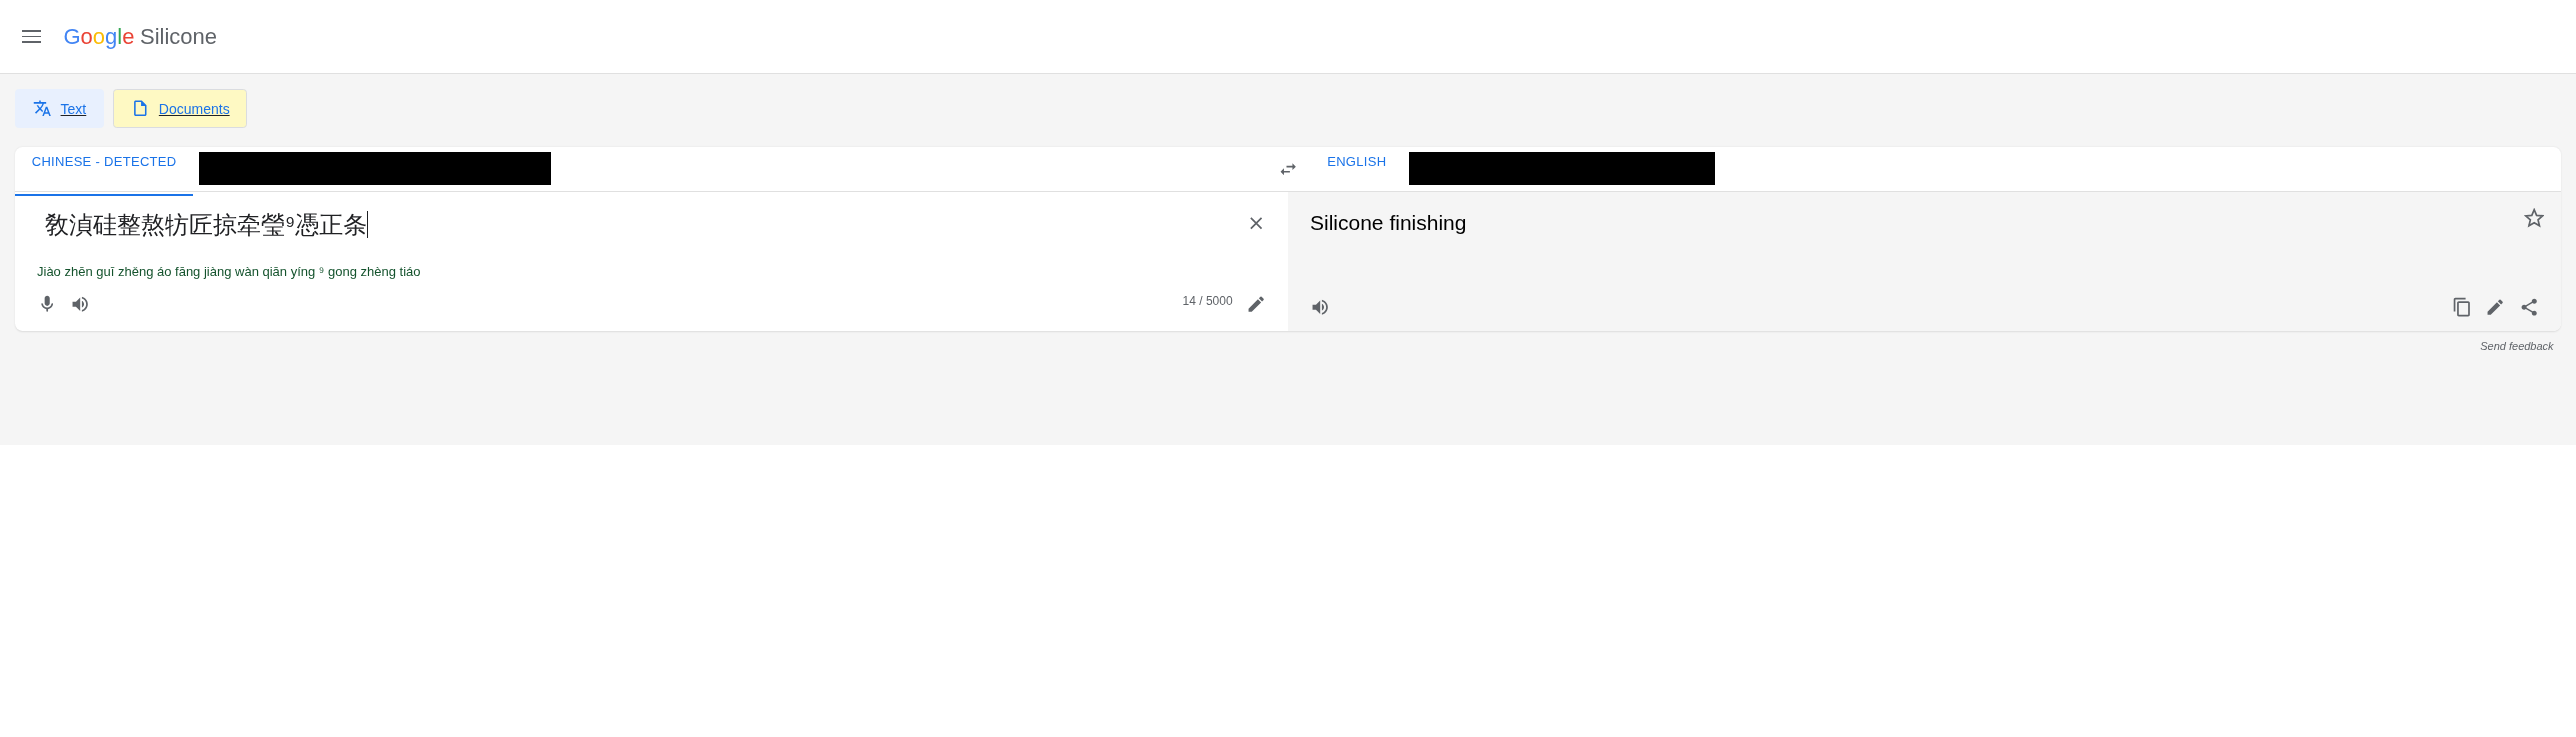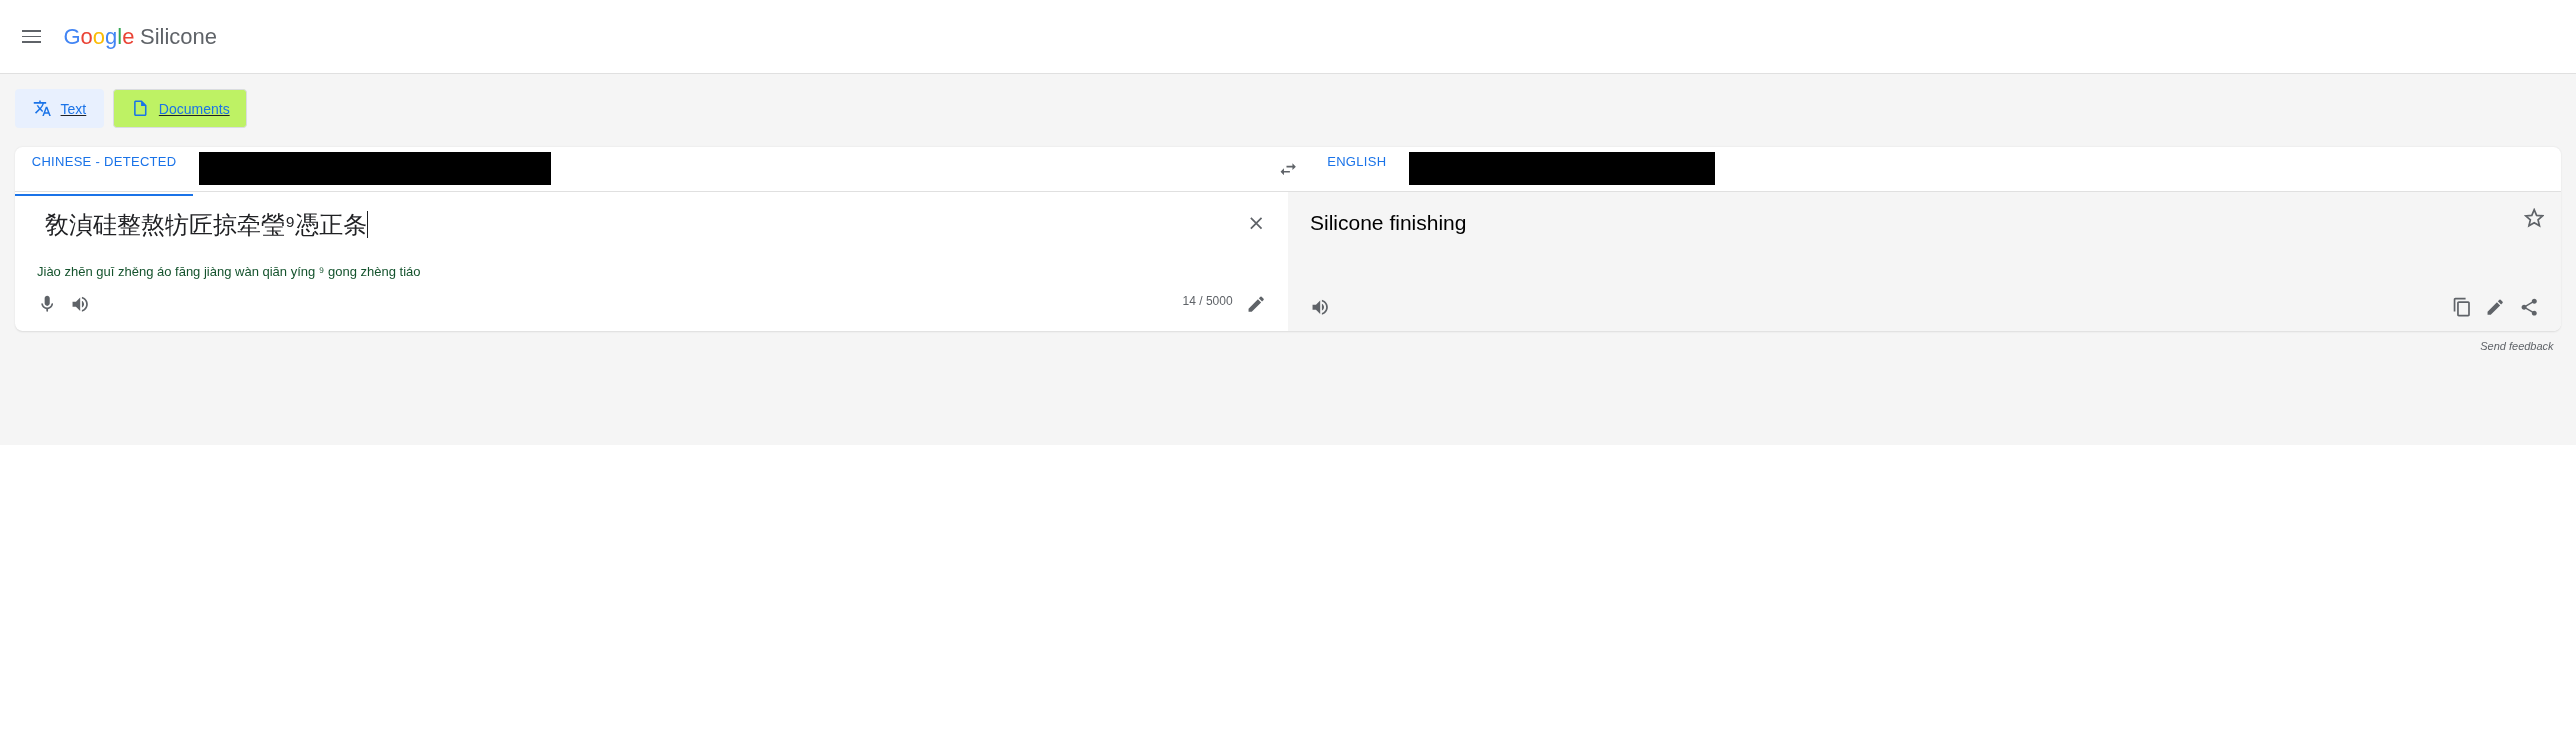--- a/index.html
+++ b/index.html
@@ -27,21 +27,21 @@
   .g4 { color:#4285F4; } .g5 { color:#34A853; } .g6 { color:#EA4335; }
   .logo-translate { font-size: 22px; color:#5f6368; font-weight:400; }
 
   .main { background:#f5f5f5; padding: 15px; min-height: 371px; }
   
   .mode-tabs { display:flex; gap:9.3px; margin-bottom: 18.6px; text-decoration: underline; }
   .mode-tab {
     display:flex; align-items:center; gap:9.3px;
     padding: 9.3px 16.7px;
     border:0.9px solid #dadce0; border-radius:3.7px;
-    background:#bef264; cursor:pointer;
+    background:#fef9c3; cursor:pointer;
     font-size:14px; color:#1a73e8; font-weight:500;
   }
   .mode-tab.active { background:#e8f0fe; border-color:#e8f0fe; }
   .mode-tab svg { width:18.6px; height:18.6px; fill:#1a73e8; }
 
   .translate-card {
     background:#fff; border-radius:7.4px;
     box-shadow: 0 0.9px 1.9px rgba(0,0,0,0.1);
     overflow:hidden;
   }

